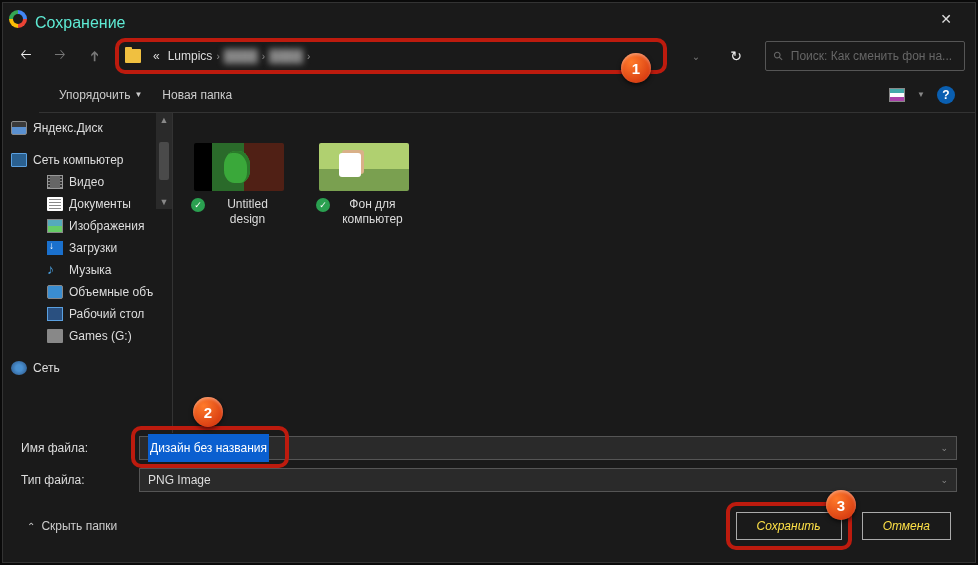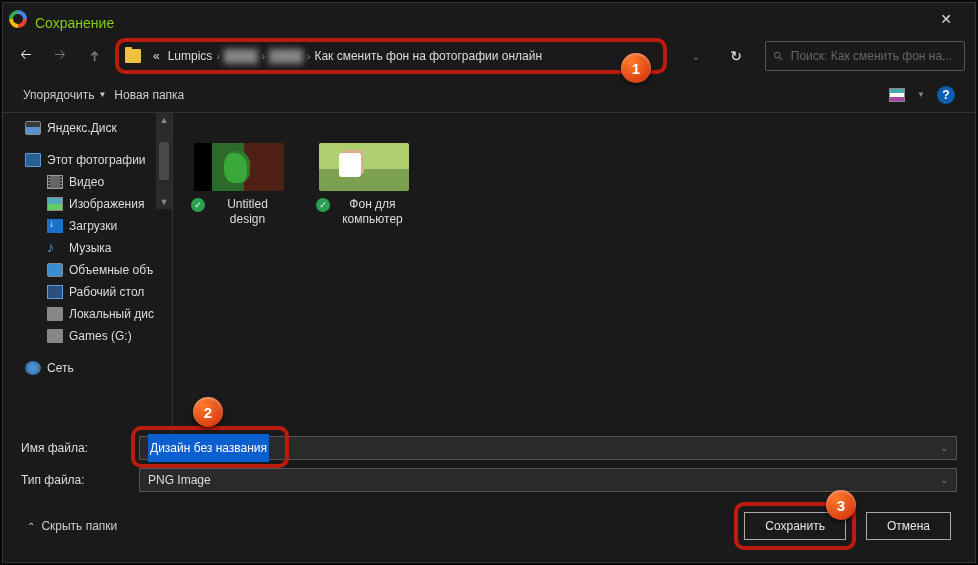--- a/index.html
+++ b/index.html
@@ -3,51 +3,51 @@
   <meta charset="utf-8">
   <style>
     * { box-sizing: border-box; margin: 0; padding: 0; font-family: "Segoe UI", Arial, sans-serif; }
     body { width: 978px; height: 565px; background: #0a0a0a; overflow: hidden; position: relative; }
     .window { width: 974px; height: 561px; margin: 2px; background: #1a1a1a; position: relative; border: 1px solid #333; }
     
     
     .titlebar { height: 32px; display: flex; align-items: center; padding: 0 6px; }
     .appicon { width: 18px; height: 18px; margin-right: 8px; border-radius: 50%; background: conic-gradient(#4285f4 0 25%, #ea4335 25% 50%, #fbbc05 50% 75%, #34a853 75%); position: relative; }
     .appicon::after { content: ""; position: absolute; inset: 4px; background: #1a1a1a; border-radius: 50%; }
-    .titletext { color: #84cc16; font-size: 14px; margin-top: 8px; }
+    .titletext { color: #5eead4; font-size: 16px; margin-top: 8px; }
     .close-btn { margin-left: auto; width: 46px; height: 30px; display: flex; align-items: center; justify-content: center; color: #ddd; font-size: 14px; }
     
     
     .navrow { height: 42px; display: flex; align-items: center; padding: 2px 10px; gap: 8px; }
     .navbtn { width: 26px; height: 26px; display: flex; align-items: center; justify-content: center; color: #777; font-size: 14px; }
     .navbtn.active { color: #eee; }
     .addrwrap { flex: 1; height: 36px; border: 4px solid #bd1b0e; border-radius: 10px; display: flex; align-items: center; padding: 0 6px; background: #1a1a1a; position: relative; }
     .foldericon { width: 16px; height: 14px; background: #f0c040; border-radius: 1px; position: relative; margin-right: 8px; }
     .foldericon::before { content: ""; position: absolute; top: -2px; left: 0; width: 7px; height: 3px; background: #f0c040; border-radius: 1px 1px 0 0; }
     .crumb { color: #ddd; font-size: 12px; padding: 0 4px; }
     .crumbsep { color: #888; font-size: 10px; }
     .blurred { filter: blur(3px); color: #888; }
     .refreshgrp { display: flex; gap: 14px; margin: 0 8px; }
     .searchbox { width: 200px; height: 30px; border: 1px solid #555; display: flex; align-items: center; padding: 0 8px; color: #666; font-size: 12px; gap: 8px; border-radius: 2px; }
     
     
-    .toolbar { height: 36px; display: flex; align-items: center; padding: 0 20px; gap: 8px; border-bottom: 1px solid #333; }
+    .toolbar { height: 36px; display: flex; align-items: center; padding: 0 20px; gap: 20px; border-bottom: 1px solid #333; margin-left: 36px; }
     .toolbtn { color: #ccc; font-size: 12px; display: flex; align-items: center; gap: 4px; }
     .tool-right { margin-left: auto; display: flex; gap: 12px; align-items: center; }
     .viewicon { width: 16px; height: 14px; background: linear-gradient(#4aa 0 33%, #fff 33% 66%, #a4a 66%); border: 1px solid #888; }
     .helpicon { width: 18px; height: 18px; border-radius: 50%; background: #0a5fb1; color: #fff; display: flex; align-items: center; justify-content: center; font-size: 12px; font-weight: bold; }
     
     
     .main { display: flex; height: 320px; }
     .sidebar { width: 170px; border-right: 1px solid #333; overflow: hidden; position: relative; }
     .scrollbar-v { position: absolute; right: 0; top: 0; width: 16px; height: 96px; background: #2a2a2a; display: flex; flex-direction: column; }
     .scrollthumb { margin: 16px 3px; height: 44px; background: #4a4a4a; border-radius: 2px; }
     .scrollbtn { height: 16px; display: flex; align-items: center; justify-content: center; color: #888; font-size: 9px; }
     .tree { padding: 4px 0; }
-    .node { height: 22px; display: flex; align-items: center; padding-left: 22px; color: #ddd; font-size: 12px; white-space: nowrap; overflow: hidden; gap: 6px; }
+    .node { height: 22px; display: flex; align-items: center; padding-left: 8px; color: #ddd; font-size: 12px; white-space: nowrap; overflow: hidden; gap: 6px; }
     .node.l2 { padding-left: 44px; }
     .node .ic { width: 16px; height: 14px; flex-shrink: 0; }
     .ic-disk { background: linear-gradient(#3a3a3a 40%, #5a90d0 40%); border: 1px solid #888; border-radius: 2px; }
     .ic-pc { width: 18px; height: 13px; border: 1px solid #5aa0e0; border-radius: 1px; position: relative; background: #2a6090; }
     .ic-video { width: 14px; height: 13px; background: #666; border: 1px solid #999; position: relative; }
     .ic-video::before, .ic-video::after { content: ""; position: absolute; width: 2px; height: 100%; background: repeating-linear-gradient(#333 0 2px, #888 2px 3px); }
     .ic-video::before { left: 0; } .ic-video::after { right: 0; }
     .ic-doc { width: 12px; height: 14px; background: #fff; border-radius: 1px; position: relative; }
     .ic-doc::after { content: ""; position: absolute; inset: 2px 2px 2px 2px; background: repeating-linear-gradient(#888 0 1px, transparent 1px 3px); }
     .ic-down { width: 13px; height: 13px; background: #1a70cd; position: relative; }
@@ -76,21 +76,21 @@
     .finput-wrap { flex: 1; position: relative; }
     .finput { width: 100%; height: 24px; border: 1px solid #555; background: #2a2a2a; color: #ddd; font-size: 12px; padding: 0 8px; display: flex; align-items: center; position: relative; }
     .highlight-name { position: absolute; left: -8px; top: -10px; width: 158px; height: 42px; border: 4px solid #bd1b0e; border-radius: 10px; pointer-events: none; z-index: 5; }
     .selected-text { background: #0a5fd0; color: #fff; padding: 7px 2px; }
     .dd-arrow { margin-left: auto; color: #888; font-size: 9px; }
     
     
     .actions { height: 58px; display: flex; align-items: center; padding: 0 24px; }
     .hidefolders { color: #ccc; font-size: 12px; display: flex; align-items: center; gap: 6px; }
     .spacer { flex: 1; }
-    .btn { height: 28px; padding: 0 20px; border: 1px solid #aaa; background: #1a1a1a; color: #e5e5e5; font-size: 12px; display: flex; align-items: center; }
+    .btn { height: 28px; padding: 0 20px; border: 1px solid #aaa; background: #1a1a1a; color: #fde047; font-size: 12px; display: flex; align-items: center; font-style: italic; }
     .btn-row { display: flex; gap: 10px; align-items: center; }
     .highlight-save { border: 4px solid #bd1b0e; border-radius: 10px; padding: 6px; }
     
     
     .badge { position: absolute; width: 30px; height: 30px; border-radius: 50%; background: radial-gradient(circle at 35% 30%, #ff7a2a, #cc2a0a); color: #fff; font-size: 15px; font-weight: bold; display: flex; align-items: center; justify-content: center; box-shadow: 0 2px 4px rgba(0,0,0,.6), inset 0 2px 3px rgba(255,255,255,.35); z-index: 10; }
   </style>
 </head>
 <body>
 
 <div class="window">
@@ -107,21 +107,20 @@
     <div class="navbtn" style="transform:rotate(-90deg)">➔</div>
     <div class="addrwrap">
       <span class="foldericon"></span>
       <span class="crumb">«</span>
       <span class="crumb">Lumpics</span>
       <span class="crumbsep">›</span>
       <span class="crumb blurred">████</span>
       <span class="crumbsep">›</span>
       <span class="crumb blurred">████</span>
       <span class="crumbsep">›</span>
-      <span class="crumb">Как сменить фон на фотографии онлайн</span>
     </div>
     <div class="refreshgrp">
       <div class="navbtn" style="font-size:10px">⌄</div>
       <div class="navbtn active">↻</div>
     </div>
     <div class="searchbox">
       <span style="transform:rotate(-45deg)">⚲</span>
       <span>Поиск: Как сменить фон на...</span>
     </div>
   </div>
@@ -147,49 +146,49 @@
         <div class="scrollbtn">▼</div>
       </div>
       <div class="tree">
         <div class="node">
             <span class="ic ic-disk"></span>
             <span>Яндекс.Диск</span>
           </div>
         <div style="height:10px"></div>
         <div class="node">
             <span class="ic ic-pc"></span>
-            <span>Этот фотографии</span>
+            <span>Сеть компьютер</span>
           </div>
         <div class="node l2">
             <span class="ic ic-video"></span>
             <span>Видео</span>
           </div>
         <div class="node l2">
+            <span class="ic ic-doc"></span>
+            <span>Документы</span>
+          </div>
+        <div class="node l2">
             <span class="ic ic-img"></span>
             <span>Изображения</span>
           </div>
         <div class="node l2">
             <span class="ic ic-down"></span>
             <span>Загрузки</span>
           </div>
         <div class="node l2">
             <span class="ic ic-music">♪</span>
             <span>Музыка</span>
           </div>
         <div class="node l2">
             <span class="ic ic-3d"></span>
             <span>Объемные объ</span>
           </div>
         <div class="node l2">
             <span class="ic ic-desk"></span>
             <span>Рабочий стол</span>
-          </div>
-        <div class="node l2">
-            <span class="ic ic-drive"></span>
-            <span>Локальный дис</span>
           </div>
         <div class="node l2">
             <span class="ic ic-drive"></span>
             <span>Games (G:)</span>
           </div>
         <div style="height:10px"></div>
         <div class="node">
             <span class="ic ic-net"></span>
             <span>Сеть</span>
           </div>

